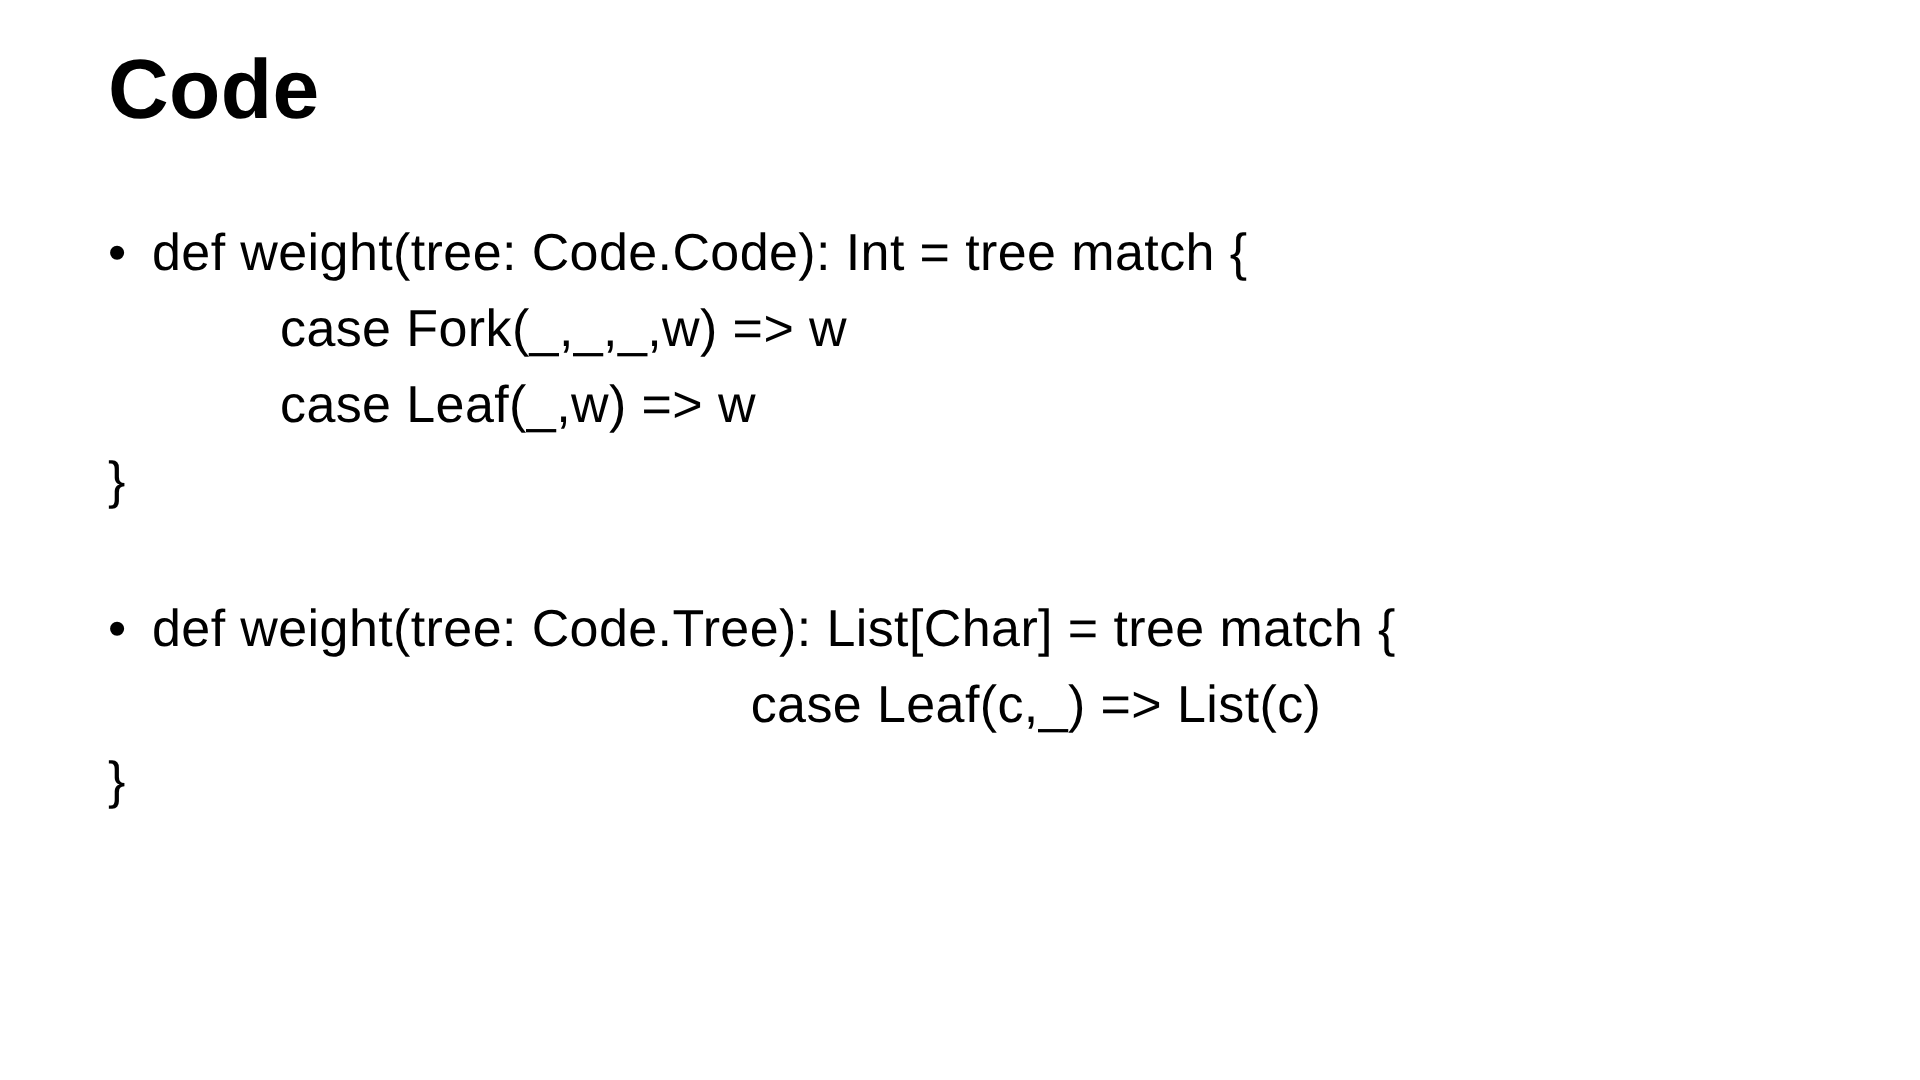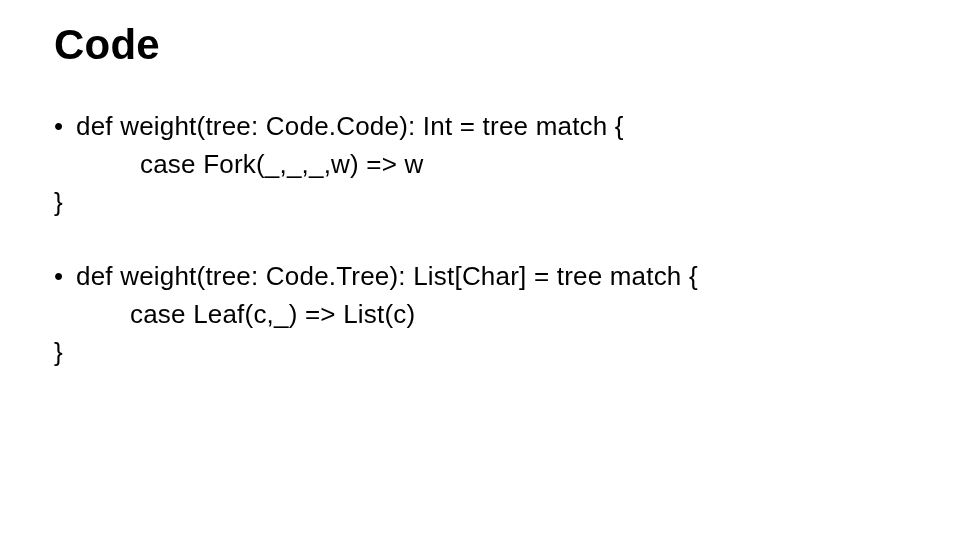--- a/index.html
+++ b/index.html
@@ -39,37 +39,38 @@
     white-space: pre;
   }
   .bullet-row {
     display: flex;
   }
   .bullet-dot {
     width: 22px;
     flex: 0 0 22px;
   }
   .indent1 { padding-left: 86px; }
-  .indent1b { padding-left: 76px; }
+  .indent1b { padding-left: 76px; text-align: center; }
   .close-brace { padding-left: 0; }
 </style>
 </head>
 <body>
 
 <div class="slide">
   <div class="title">Code</div>
 
   <div class="body">
 
     <div class="block">
       <div class="bullet-row">
         <div class="bullet-dot">•</div>
         <div class="line">def weight(tree: Code.Code): Int = tree match {</div>
       </div>
       <div class="line indent1">case Fork(_,_,_,w) =&gt; w</div>
+      <div class="line indent1">case Leaf(_,w) =&gt; w</div>
       <div class="line close-brace">}</div>
     </div>
 
     <div class="block">
       <div class="bullet-row">
         <div class="bullet-dot">•</div>
         <div class="line">def weight(tree: Code.Tree): List[Char] = tree match {</div>
       </div>
       <div class="line indent1b">case Leaf(c,_) =&gt; List(c)</div>
       <div class="line close-brace">}</div>

